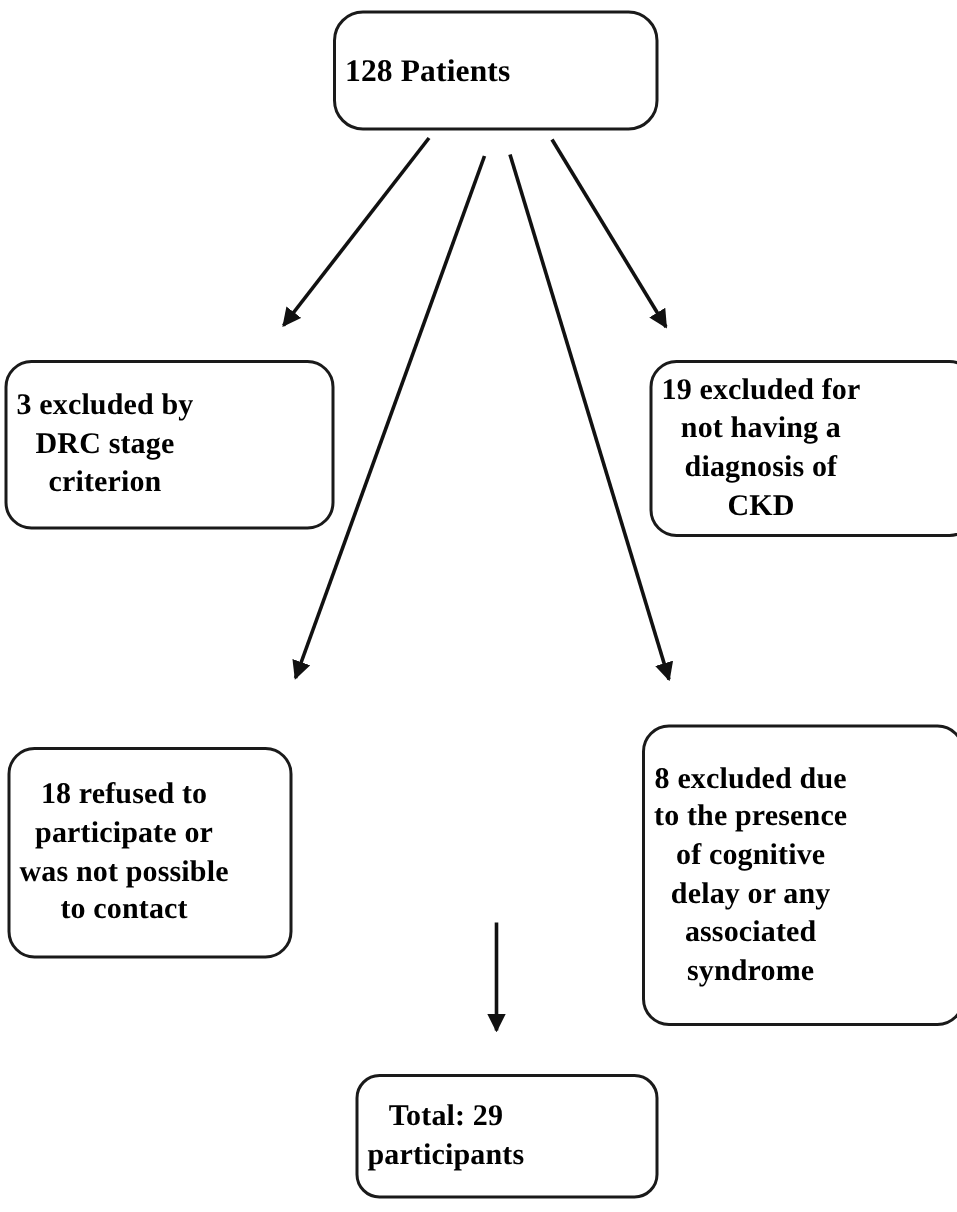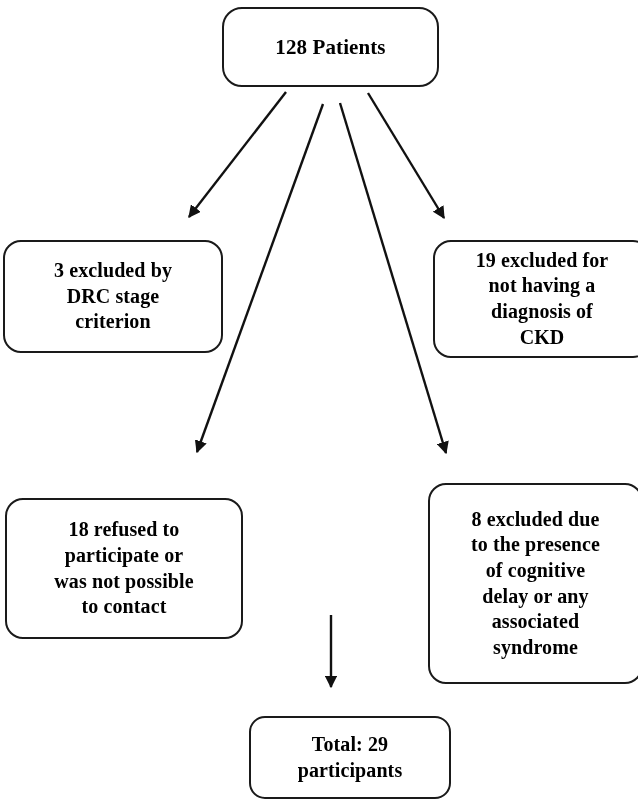--- a/index.html
+++ b/index.html
@@ -24,21 +24,20 @@
     pointer-events: none;
   }
   .node {
     position: absolute;
     box-sizing: border-box;
     background: #ffffff;
     border: 2.5px solid #1a1a1a;
     border-radius: 18px;
     display: flex;
     align-items: center;
-    justify-content: center;
     text-align: center;
     z-index: 2;
   }
   .node .node-text {
     font-weight: bold;
     color: #000000;
     line-height: 1.28;
     letter-spacing: 0.1px;
     padding: 0 6px;
     white-space: pre-line;
@@ -55,31 +54,31 @@
     left: 3px;    top: 240px; width: 220px; height: 113px;
   }
   #node-excluded-drc .node-text { font-size: 20px; }
 
   #node-excluded-ckd {
     left: 433px;  top: 240px; width: 218px; height: 118px;
   }
   #node-excluded-ckd .node-text { font-size: 20px; }
 
   #node-refused {
-    left: 5px;    top: 498px; width: 238px; height: 141px;
+    left: 5px;    top: 498px; width: 190px; height: 141px;
   }
   #node-refused .node-text { font-size: 20px; }
 
   #node-cognitive {
     left: 428px;  top: 483px; width: 215px; height: 201px;
   }
   #node-cognitive .node-text { font-size: 20px; }
 
   #node-total {
-    left: 249px;  top: 716px; width: 202px; height: 83px;
+    left: 237px;  top: 716px; width: 202px; height: 83px;
     border-radius: 16px;
   }
   #node-total .node-text { font-size: 20px; }
 </style>
 </head>
 <body>
 
 <div id="canvas">
 
   <svg class="arrow-layer" viewBox="0 0 638 808" width="638" height="808" aria-hidden="true">

